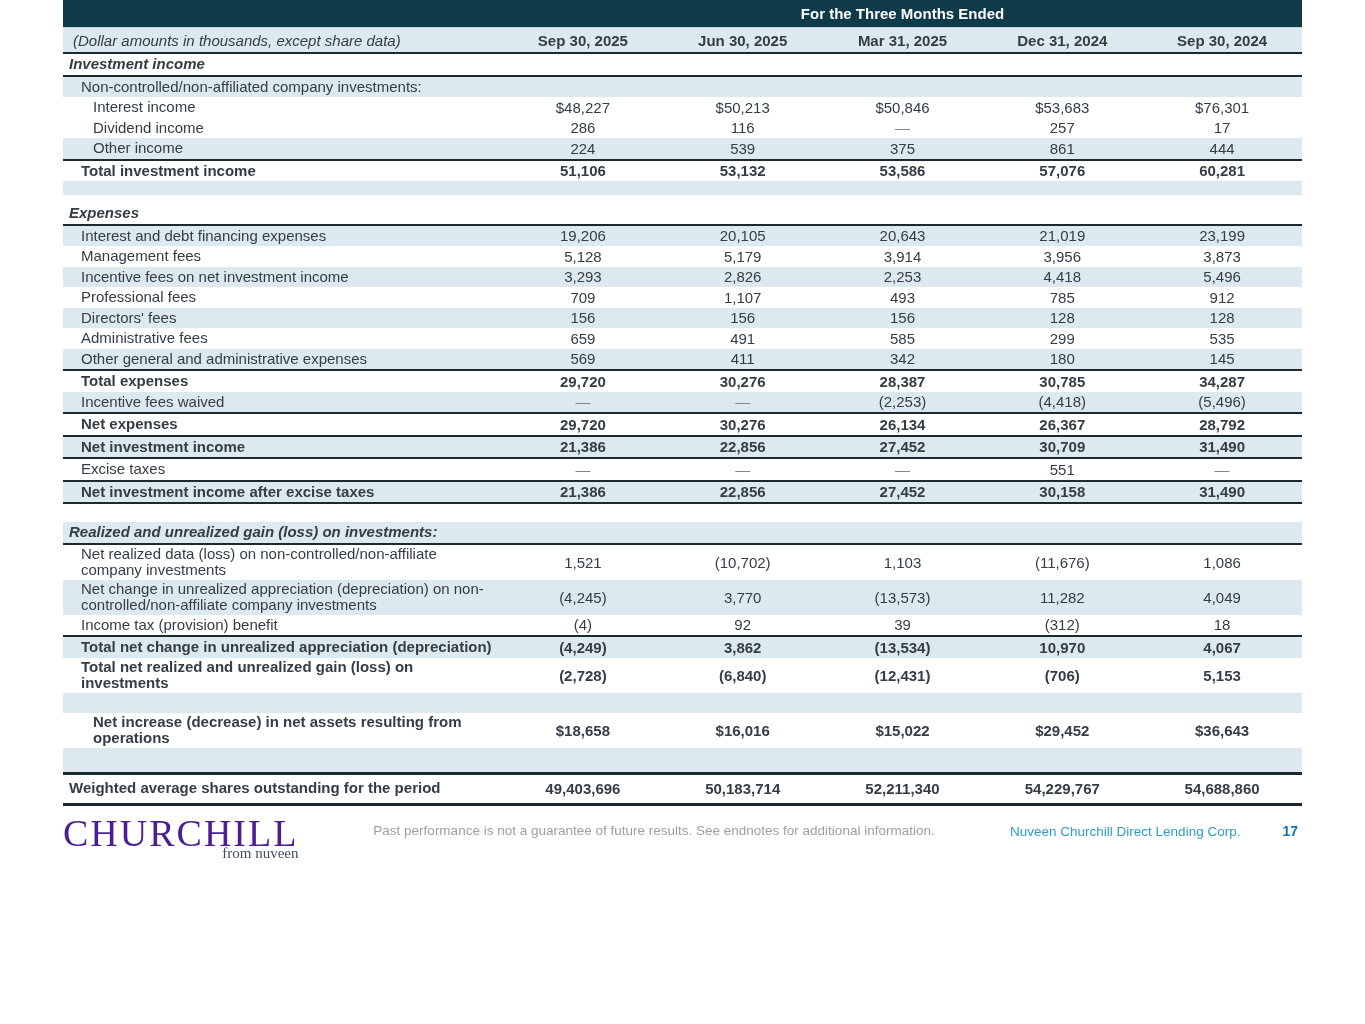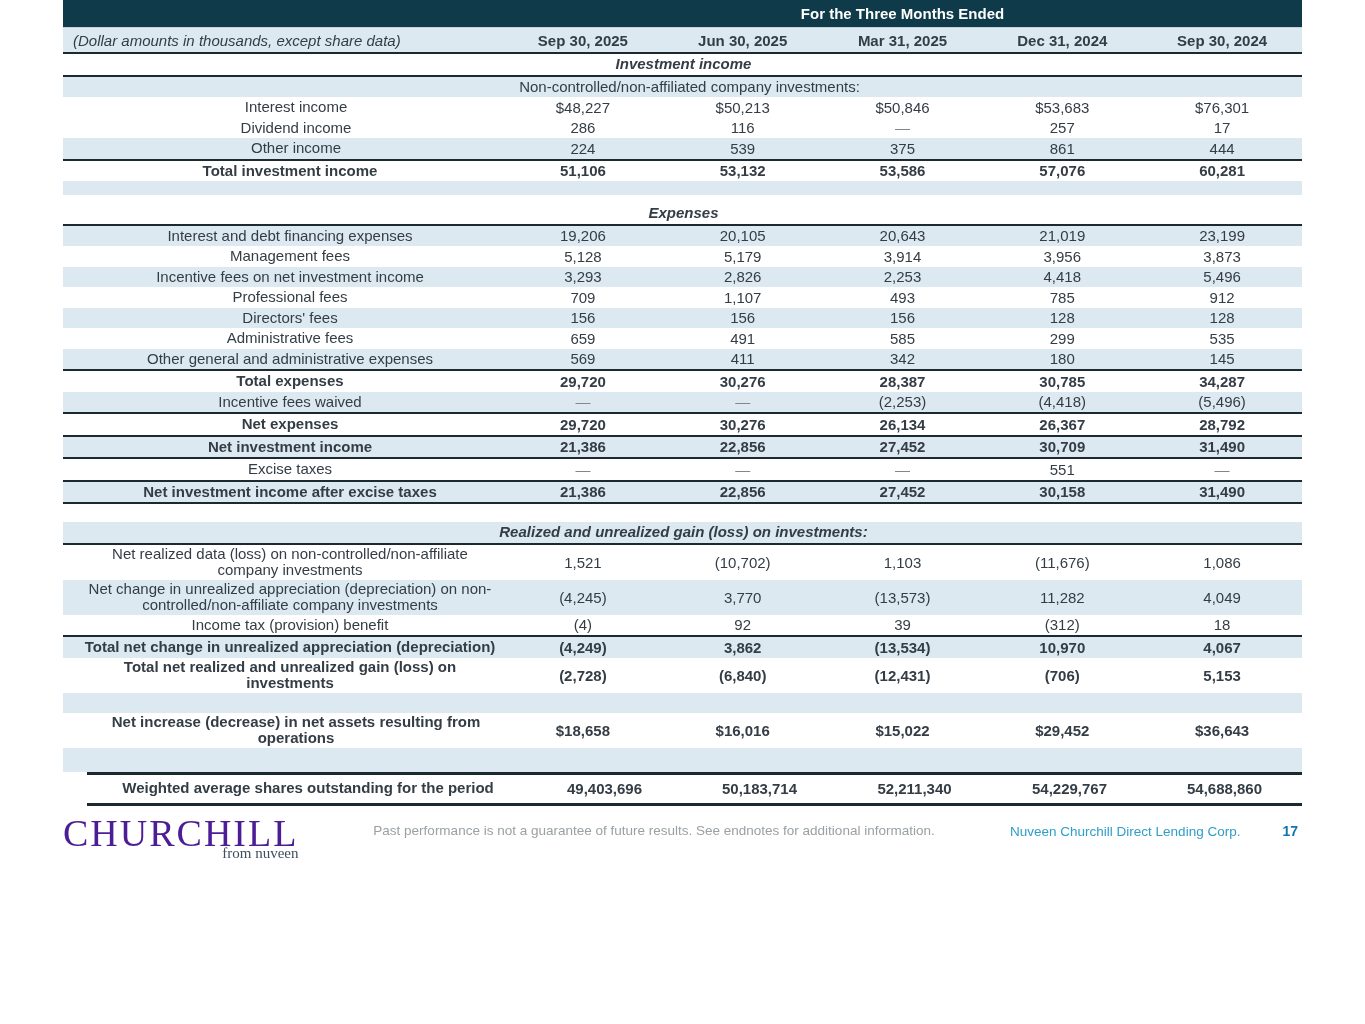--- a/index.html
+++ b/index.html
@@ -27,32 +27,32 @@
   .band-label-space{width:440px;}
   .band-title{flex:1;text-align:center;color:#ffffff;font-weight:700;font-size:15px;}
   
   .thead{display:flex;background:var(--rowblue);border-bottom:2px solid var(--border);align-items:center;height:24px;font-size:15px;}
   .thead .hlabel{width:440px;font-style:italic;padding-left:10px;box-sizing:border-box;}
   .thead .hcol{flex:1;text-align:center;font-weight:700;}
   
   .trow{display:flex;align-items:center;min-height:20.5px;font-size:15px;}
   .trow.spacer{min-height:0;}
   .cell{box-sizing:border-box;}
-  .cell.label{width:440px;padding:1px 4px 1px 6px;line-height:16.5px;text-align:center;}
+  .cell.label{width:440px;padding:1px 4px 1px 6px;line-height:16.5px;}
   .cell.label.full{width:100%;}
   .cell.label.ind1{padding-left:18px;}
   .cell.label.ind2{padding-left:30px;}
   .cell.val{flex:1;text-align:center;}
   .bold{font-weight:700;}
   .italic{font-style:italic;}
   .bg-blue{background:var(--rowblue);}
   .bt1{border-top:2px solid var(--border);}
   .bb1{border-bottom:2px solid var(--border);}
   .bt2{border-top:3px solid var(--border);}
-  .bb2{border-bottom:3px solid var(--border);margin-left:24px;}
+  .bb2{border-bottom:3px solid var(--border);}
   .dash{color:#7d8890;}
   
   .footer{display:flex;align-items:flex-start;margin-top:12px;width:1239px;}
   .logo{width:235px;}
   .logo-inner{display:inline-block;}
   .logo-primary{font-family:"Liberation Serif", serif;font-size:38px;letter-spacing:2px;color:#4c1d95;line-height:30px;}
   .logo-secondary{font-family:"Liberation Serif", serif;font-size:15px;color:#3e4d60;text-align:right;margin-top:-3px;}
   .disclaimer{flex:1;text-align:center;color:#9aa0a4;font-size:13.5px;margin-top:5px;}
   .footer-right{display:flex;align-items:baseline;margin-top:5px;}
   .company{color:var(--accent);font-size:13.5px;white-space:nowrap;}

